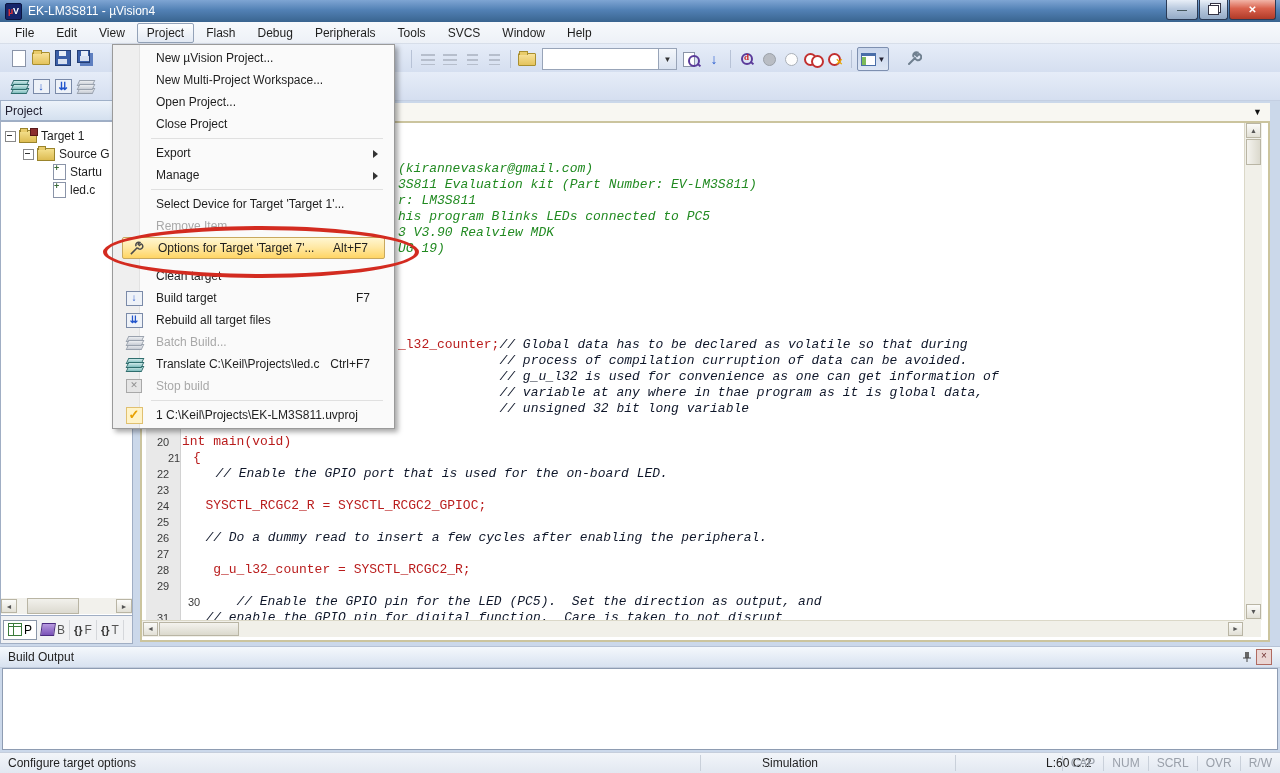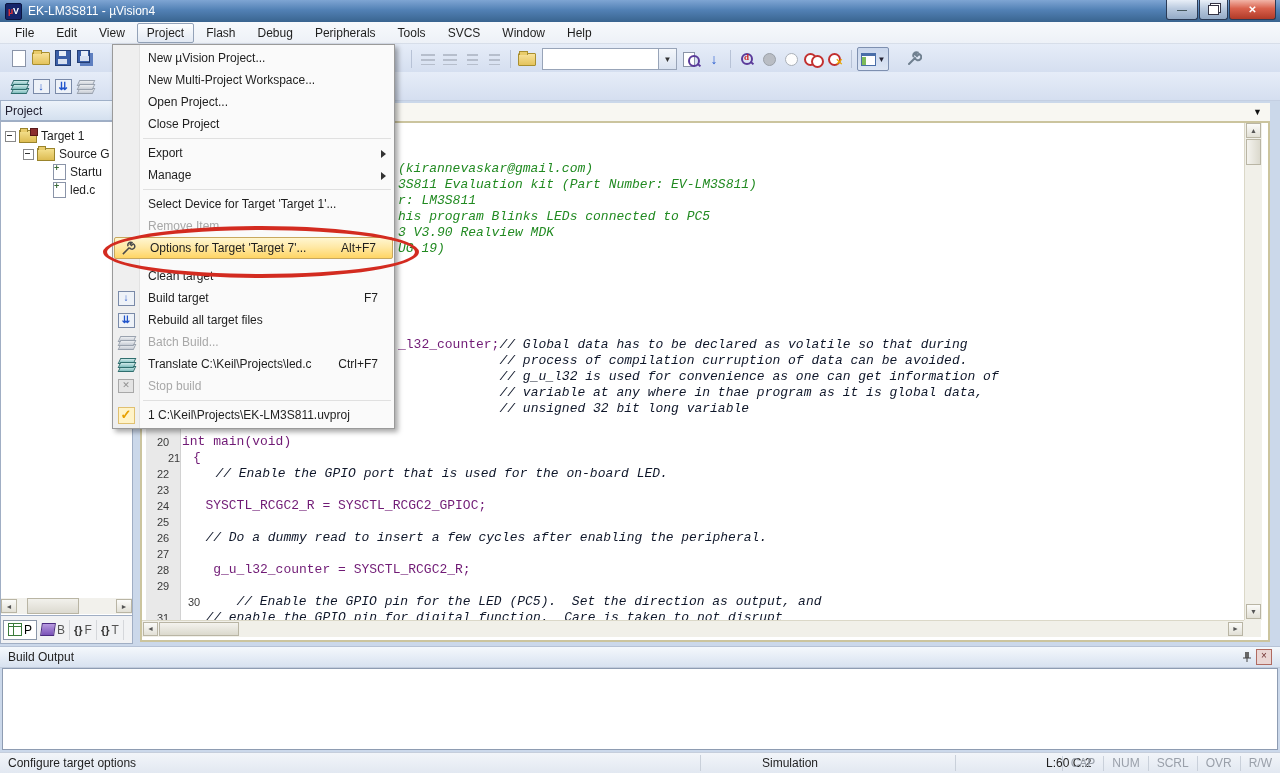--- a/index.html
+++ b/index.html
@@ -103,21 +103,21 @@
   .stab .book{width:12px;height:11px;background:linear-gradient(#B89AE0,#7A52B8);border:1px solid #4A2A80;transform:skewX(-8deg)}
   .stab .glyph{font-weight:bold;color:#333;font-size:11px}
 
   
   .editor-frame{left:140px;top:121px;width:1130px;height:521px;box-sizing:border-box;
     border:2px solid #CBC49E;background:#fff;position:absolute}
   .gutter-col{position:absolute;left:4px;top:0px;width:34px;height:497px;background:#E9E9E9;border-right:1px solid #D2D2D2}
   .code-row{position:absolute;left:4px;height:16px;display:flex;font:13px/16px "Liberation Mono","DejaVu Sans Mono",monospace;white-space:pre}
   .gnum{width:34px;text-align:center;font:11px/16px "Liberation Sans",sans-serif;color:#3A3A3A;flex:none}
   .code-frag{position:absolute;font:13px/16px "Liberation Mono","DejaVu Sans Mono",monospace;white-space:pre}
-  .cd{color:#701a75}
+  .cd{color:#b91c1c}
   .cmt{color:#0f172a;font-style:italic}
   .grn{color:#218A21;font-style:italic}
   .vscroll{position:absolute;left:1102px;top:0;width:17px;height:497px;background:#F1F0E9;border-left:1px solid #DBD8C8}
   .vs-btn{position:absolute;left:1px;width:15px;height:15px;background:linear-gradient(#FBFBF9,#E2E0D6);
     border:1px solid #B9B5A4;box-sizing:border-box;text-align:center;font-size:7px;color:#555;line-height:13px}
   .vs-thumb{position:absolute;left:1px;top:16px;width:15px;height:26px;background:linear-gradient(90deg,#F4F3EE,#DBD9CD);border:1px solid #B9B5A4;box-sizing:border-box}
   .hscroll{position:absolute;left:0px;top:497px;width:1102px;height:17px;background:#F1F0E9;border-top:1px solid #DBD8C8;box-sizing:border-box}
   .hs-btn{position:absolute;top:1px;width:15px;height:14px;background:linear-gradient(#FBFBF9,#E2E0D6);
     border:1px solid #B9B5A4;box-sizing:border-box;text-align:center;font-size:7px;color:#555;line-height:12px}
   .hs-thumb{position:absolute;left:17px;top:1px;width:80px;height:14px;background:linear-gradient(#F4F3EE,#DBD9CD);border:1px solid #B9B5A4;box-sizing:border-box}
@@ -137,21 +137,21 @@
     border-top:1px solid #C5CEDC;box-sizing:border-box;display:flex;align-items:center}
   .sb-msg{padding-left:8px}
   .sb-div{position:absolute;top:2px;bottom:2px;width:1px;background:#C9D0DA}
   .sb-mode{position:absolute;left:762px}
   .sb-pos{position:absolute;left:1046px}
   .sb-flags{position:absolute;right:0;top:0;height:100%;display:flex;align-items:center}
   .sb-flag{color:#9AA0AA;padding:0 8px;border-left:1px solid #C9D0DA;height:15px;line-height:15px}
 
   
   .popup{left:112px;top:44px;width:283px;background:#FAFAFA;border:1px solid #9A9A9A;
-    box-shadow:3px 3px 5px rgba(0,0,0,.35);z-index:50;padding:2px 0;box-sizing:border-box}
+    box-shadow:3px 3px 5px rgba(0,0,0,.35);z-index:50;padding:2px 8px;box-sizing:border-box}
   .popup:before{content:"";position:absolute;left:0;top:0;bottom:0;width:26px;background:#EFEFEF;border-right:1px solid #E2E2E2}
   .mp-item{height:22px;display:flex;align-items:center;position:relative;padding-right:6px}
   .mp-item.hl{height:22px;margin:0 1px;border:1px solid #C8A85E;box-sizing:border-box;border-radius:2px;
     background:linear-gradient(#FFF6D1,#FFE9A6 45%,#FFD564)}
   .mp-item.dis{color:#A8A8A8}
   .mp-ic{width:26px;flex:none;display:flex;align-items:center;justify-content:center;position:relative}
   .mp-label{margin-left:9px}
   .mp-short{margin-left:auto;padding-right:10px}
   .mp-arrow{position:absolute;right:8px;top:8px;width:0;height:0;border-left:5px solid #333;border-top:4px solid transparent;border-bottom:4px solid transparent}
   .mp-sep{height:7px;position:relative}

